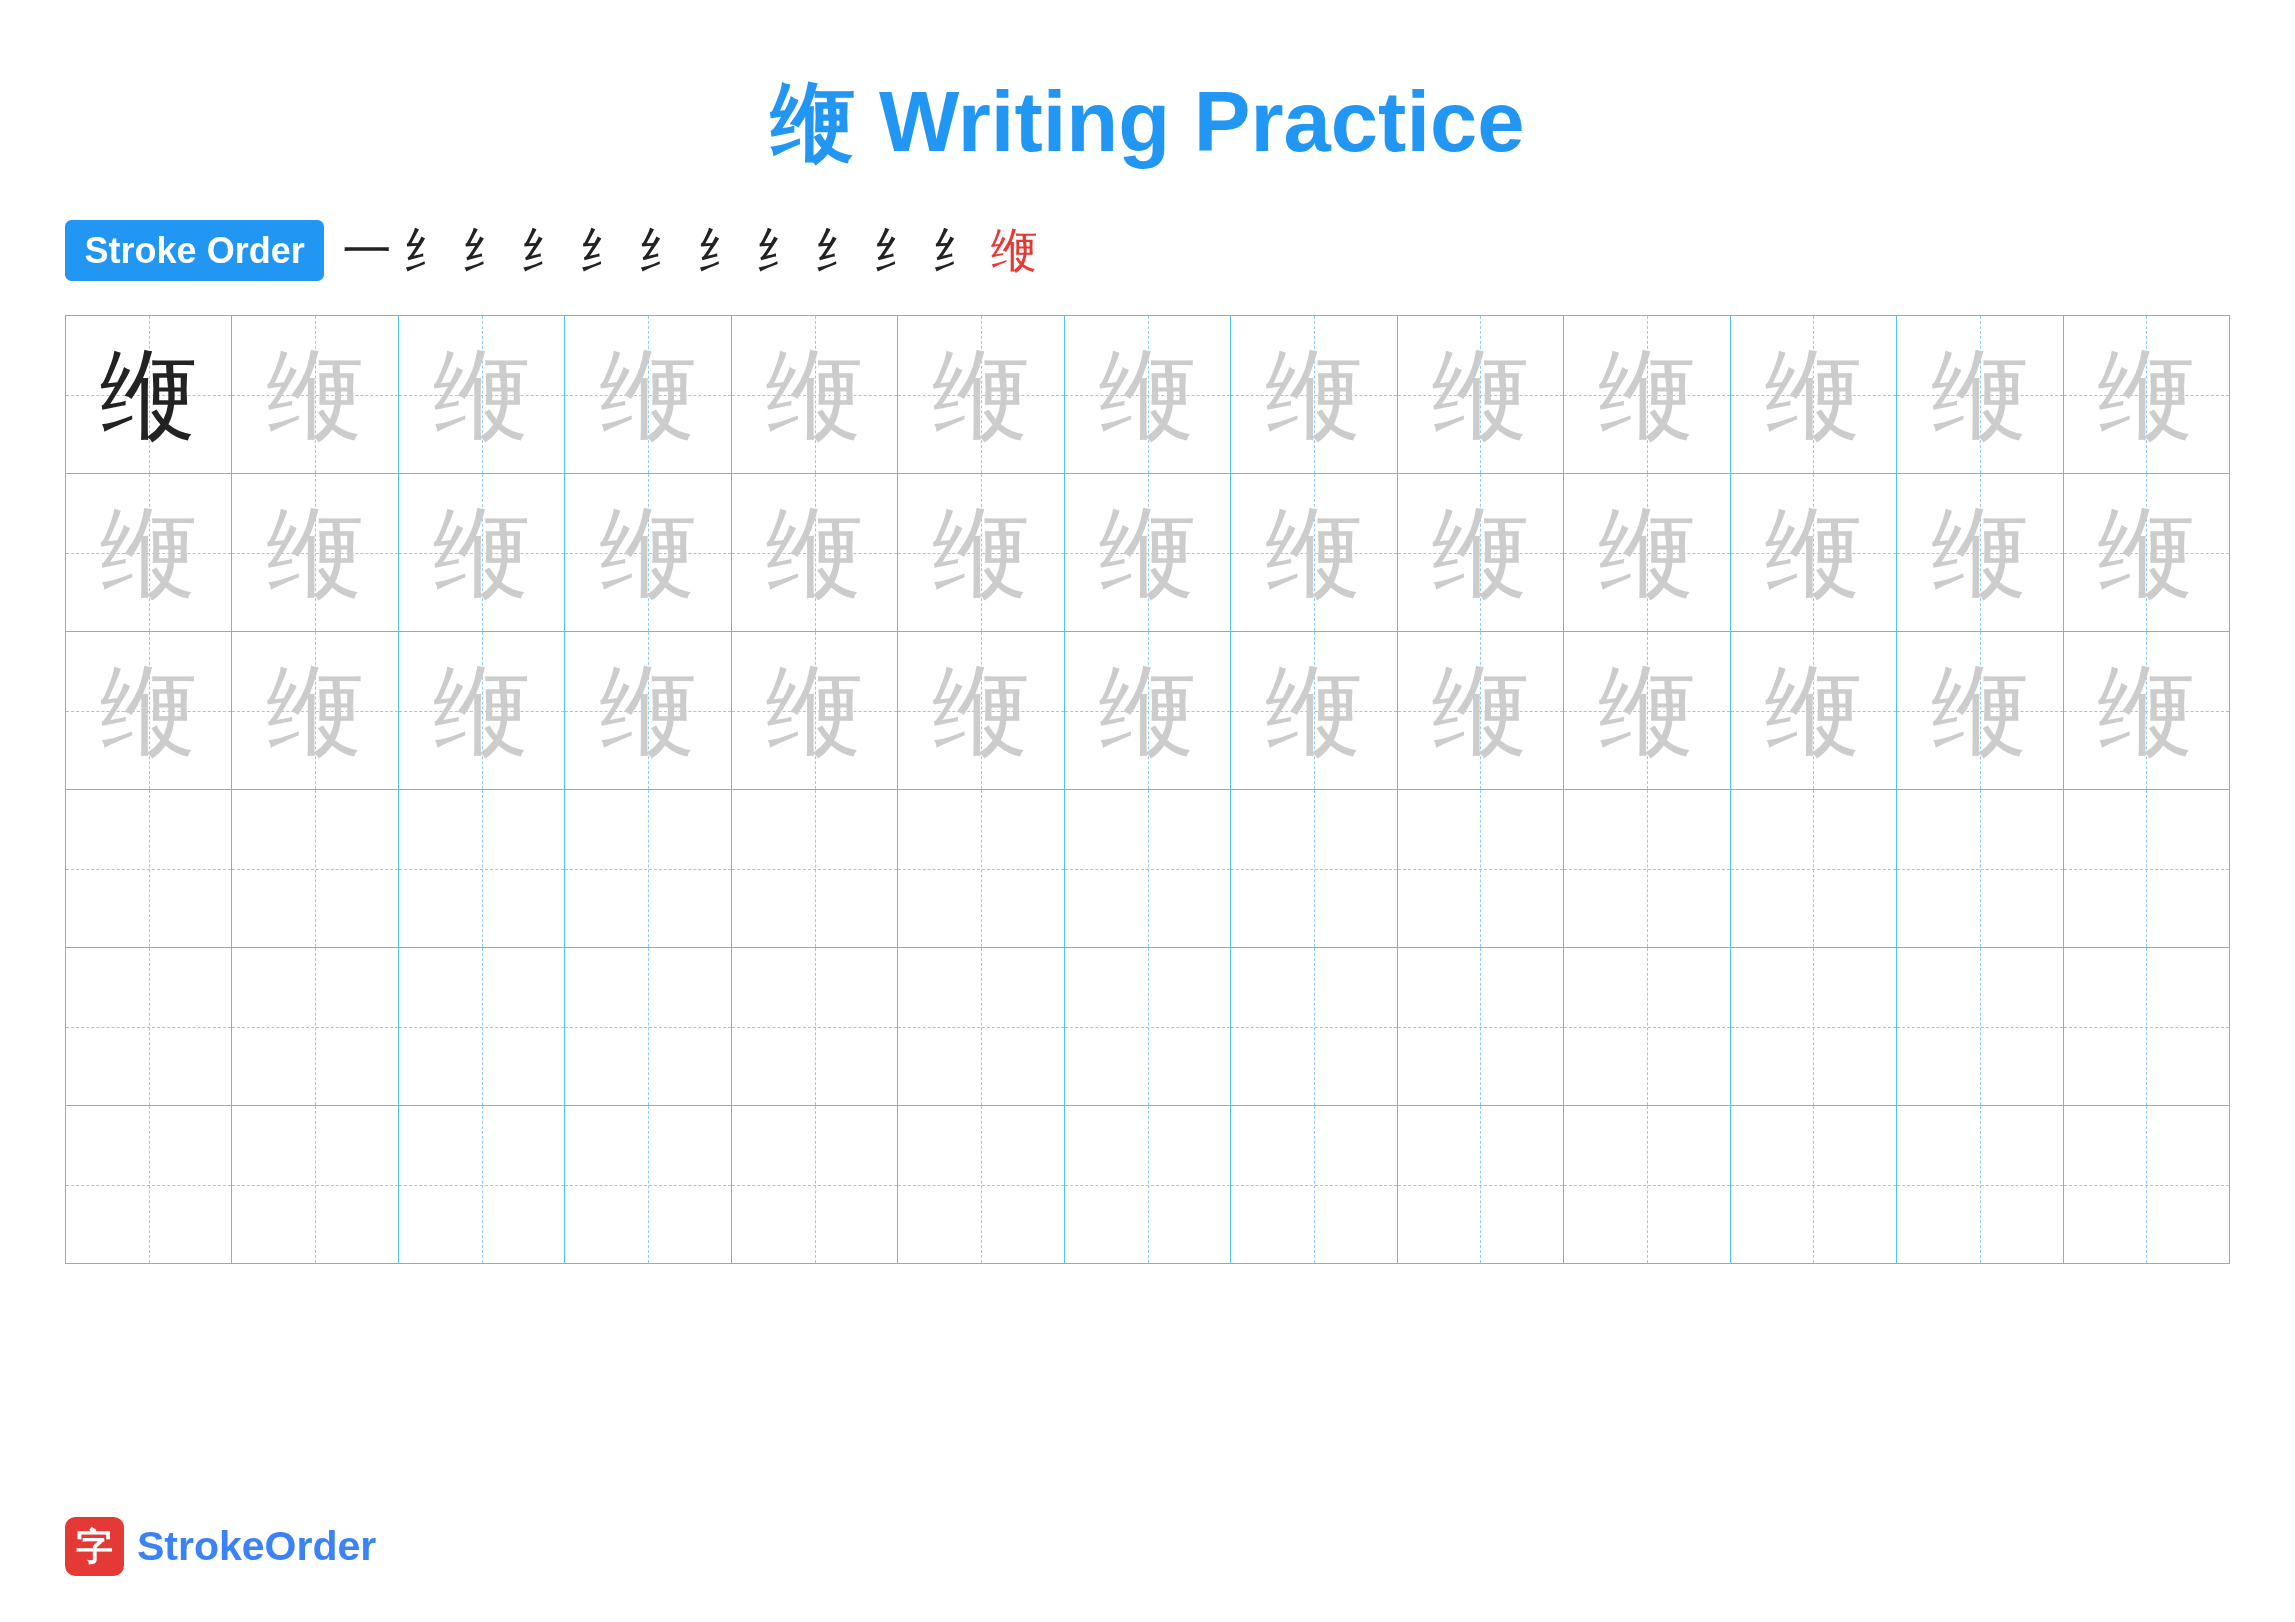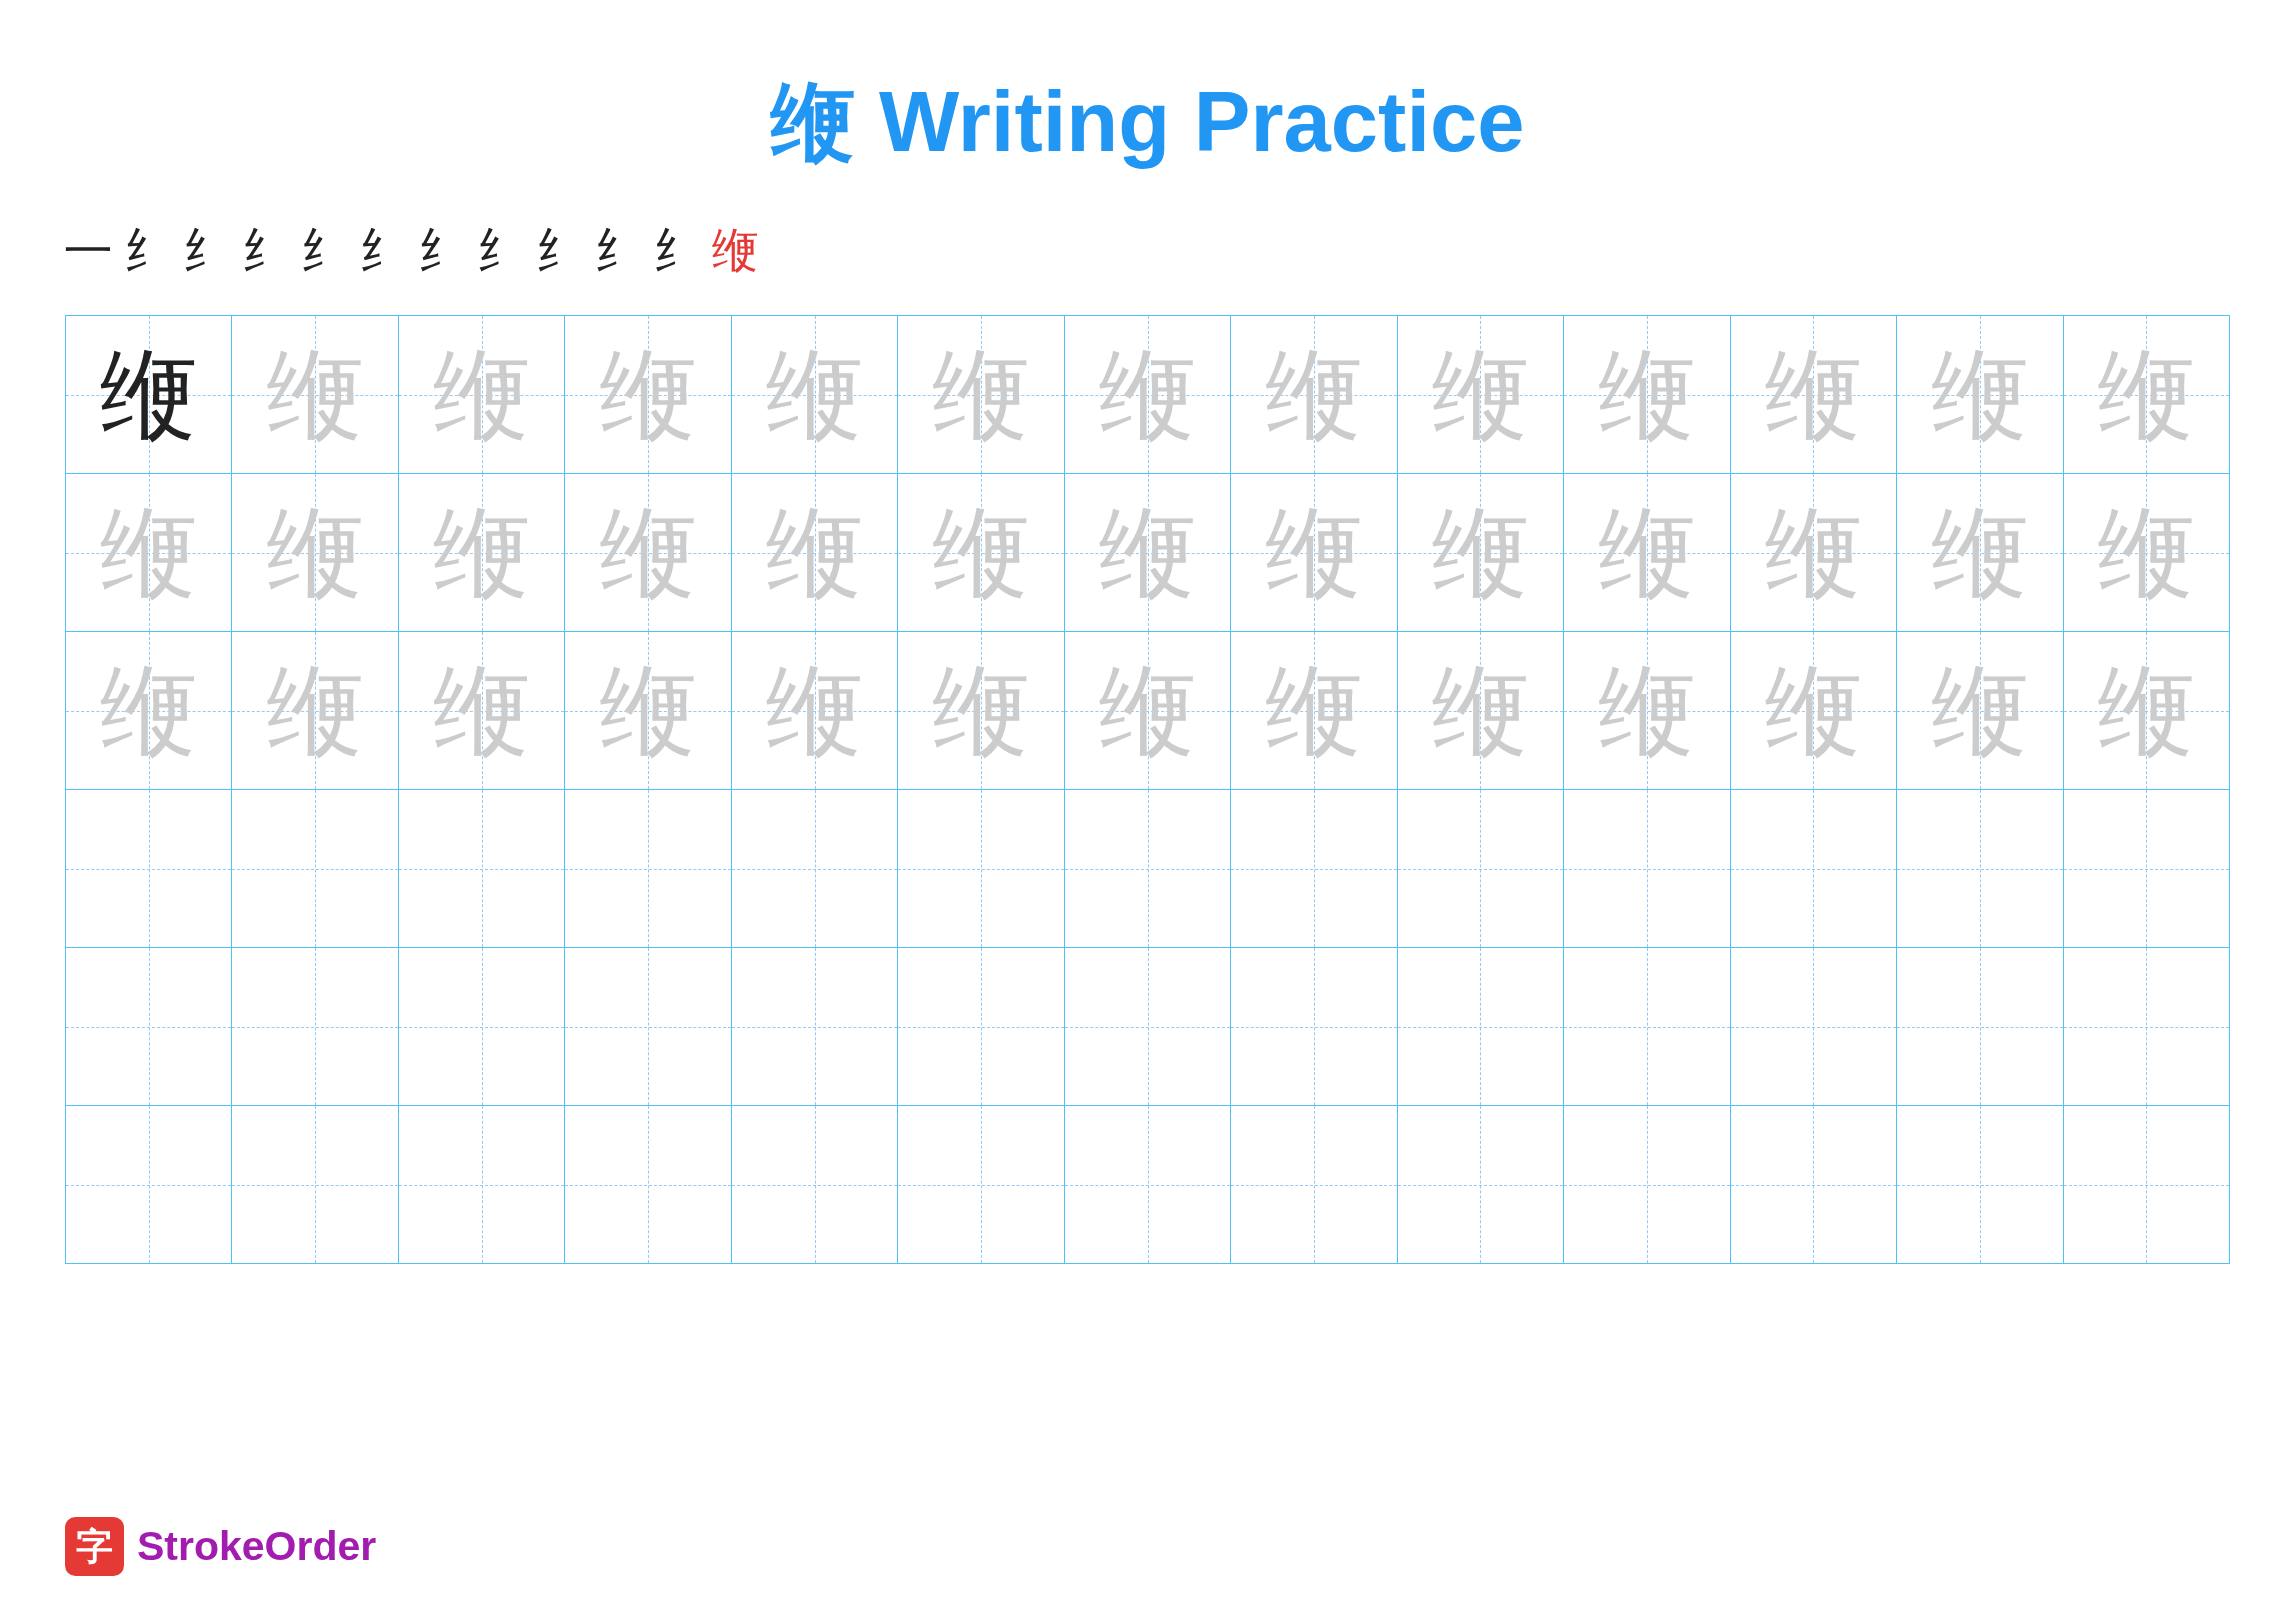--- a/index.html
+++ b/index.html
@@ -173,31 +173,32 @@
       justify-content: center;
       color: white;
       font-size: 37px;
       font-weight: bold;
       font-family: 'SimSun', serif;
     }
 
     .footer-logo-text {
       font-size: 41px;
       font-weight: bold;
-      color: #a21caf;
+      color: #3b82f6;
     }
   </style>
 </head>
 <body>
 
 <div class="page">
 
   <h1 class="title">缏 Writing Practice</h1>
 
   <div class="stroke-order-row">
+    <div class="stroke-order-badge">Stroke Order</div>
     <div class="stroke-sequence" id="stroke-seq">
         <span class="stroke-char">㇐</span>
         <span class="stroke-char">纟</span>
         <span class="stroke-char">纟</span>
         <span class="stroke-char">纟</span>
         <span class="stroke-char">纟</span>
         <span class="stroke-char">纟</span>
         <span class="stroke-char">纟</span>
         <span class="stroke-char">纟</span>
         <span class="stroke-char">纟</span>

